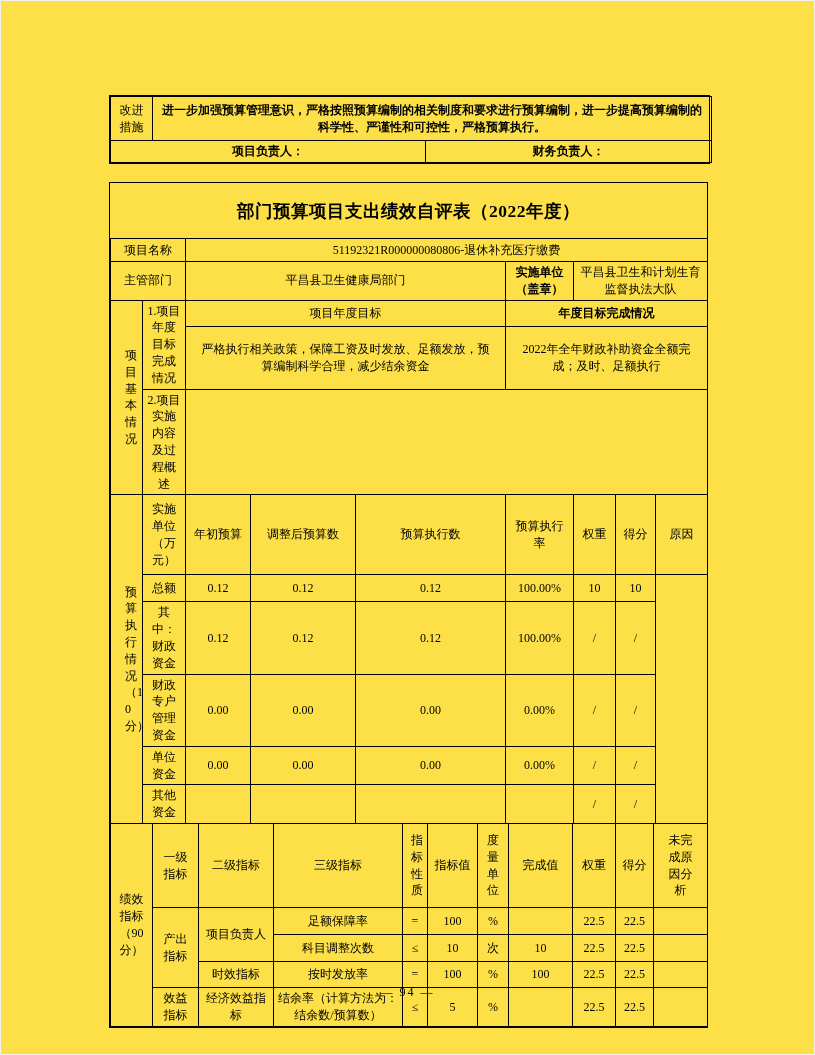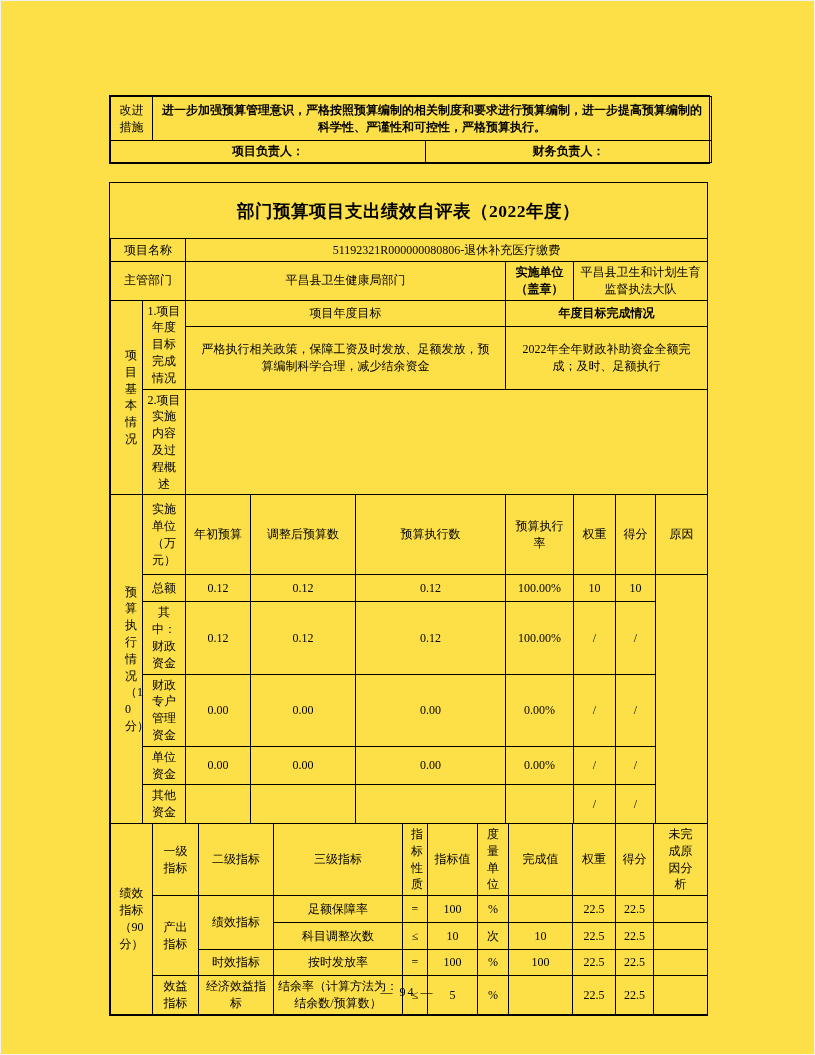--- a/index.html
+++ b/index.html
@@ -33,21 +33,21 @@
   
   .main-wrap { position: absolute; left: 109px; top: 182px; width: 599px; }
   .title-row {
     height: 56px; display: flex; align-items: center; justify-content: center;
     font-size: 17.5px; font-weight: bold; letter-spacing: 0.5px;
   }
   .narrow-3 { padding: 2px 14px; }   
   .narrow-4 { padding: 2px 4px; }   
   .pad8 { padding: 2px 8px; }
   .pad6 { padding: 2px 6px; }
-  .pad10 { padding: 2px 10px; }
+  .pad10 { padding: 8px 10px; }
   .goal-text { padding: 2px 10px; }
   .footer {
     position: absolute; left: 0; top: 985px; width: 815px;
     text-align: center; font-size: 12px; letter-spacing: 2px;
     font-family: "Liberation Serif", "DejaVu Serif", serif;
   }
 </style>
 </head>
 <body>
 
@@ -219,21 +219,21 @@
         <td style="padding:2px 8px">指标性质</td>
         <td>指标值</td>
         <td style="padding:2px 9px">度量单位</td>
         <td>完成值</td>
         <td>权重</td>
         <td>得分</td>
         <td class="pad10">未完成原因分析</td>
       </tr>
       <tr style="height:27px">
         <td rowspan="3" class="pad8">产出指标</td>
-        <td rowspan="2">绩效指标</td>
+        <td rowspan="2">项目负责人</td>
         <td>足额保障率</td>
         <td>=</td>
         <td>100</td>
         <td>%</td>
         <td></td>
         <td>22.5</td>
         <td>22.5</td>
         <td></td>
       </tr>
       <tr style="height:27px">

